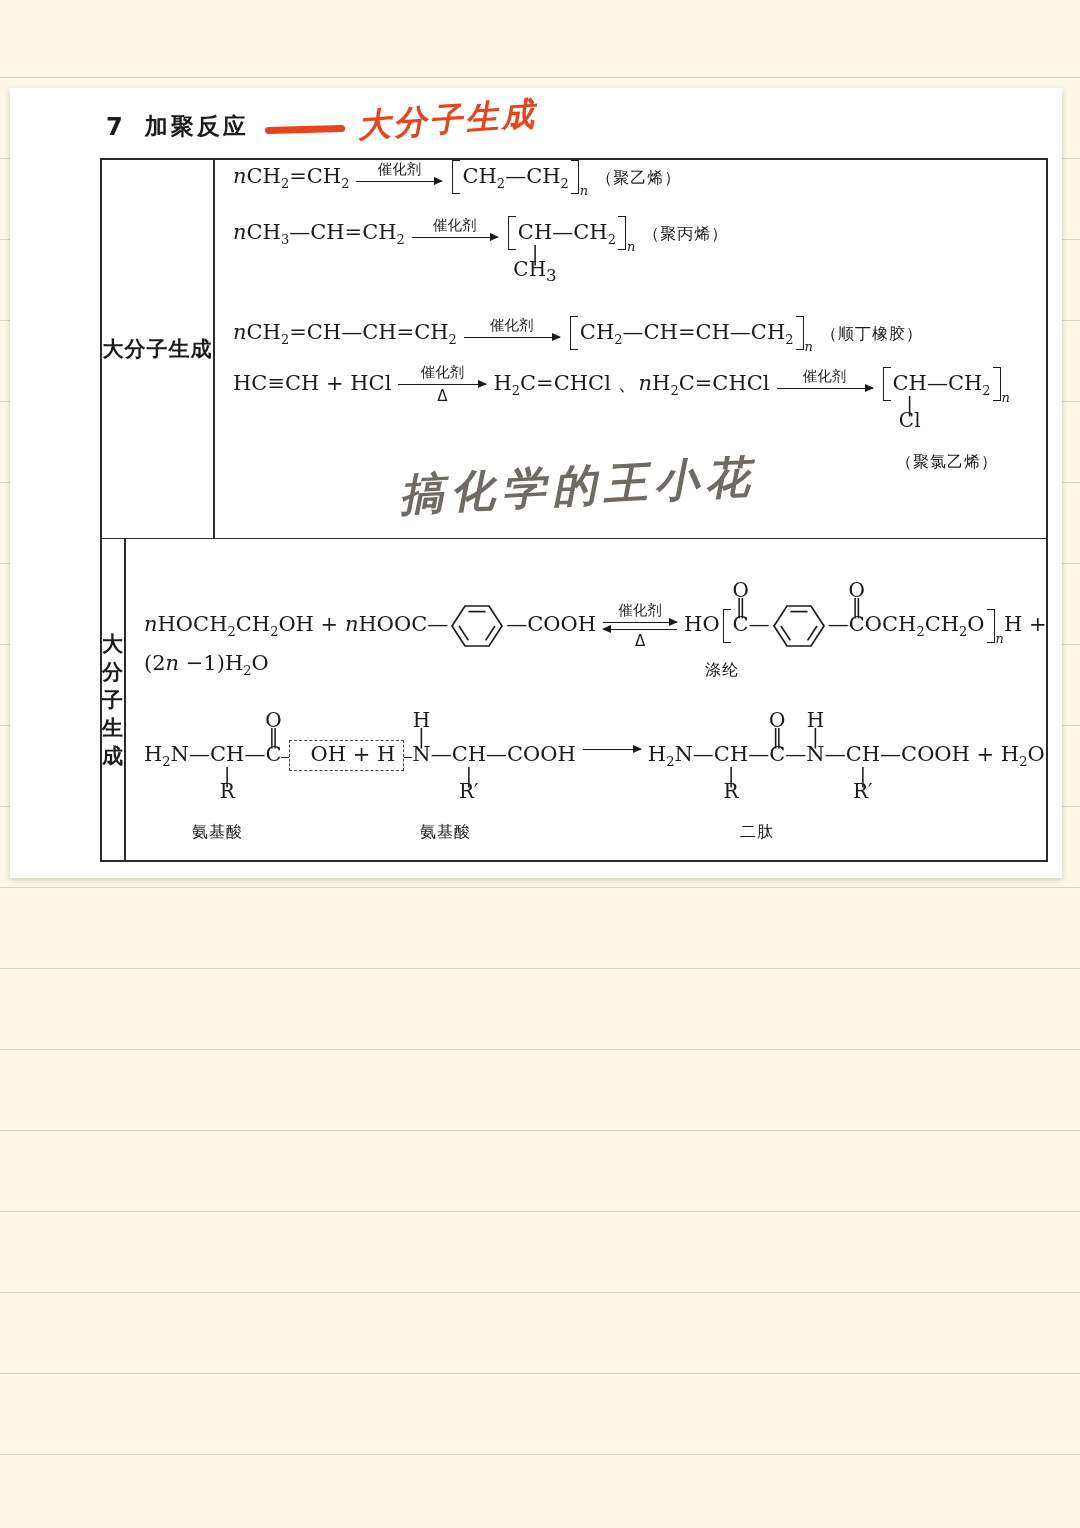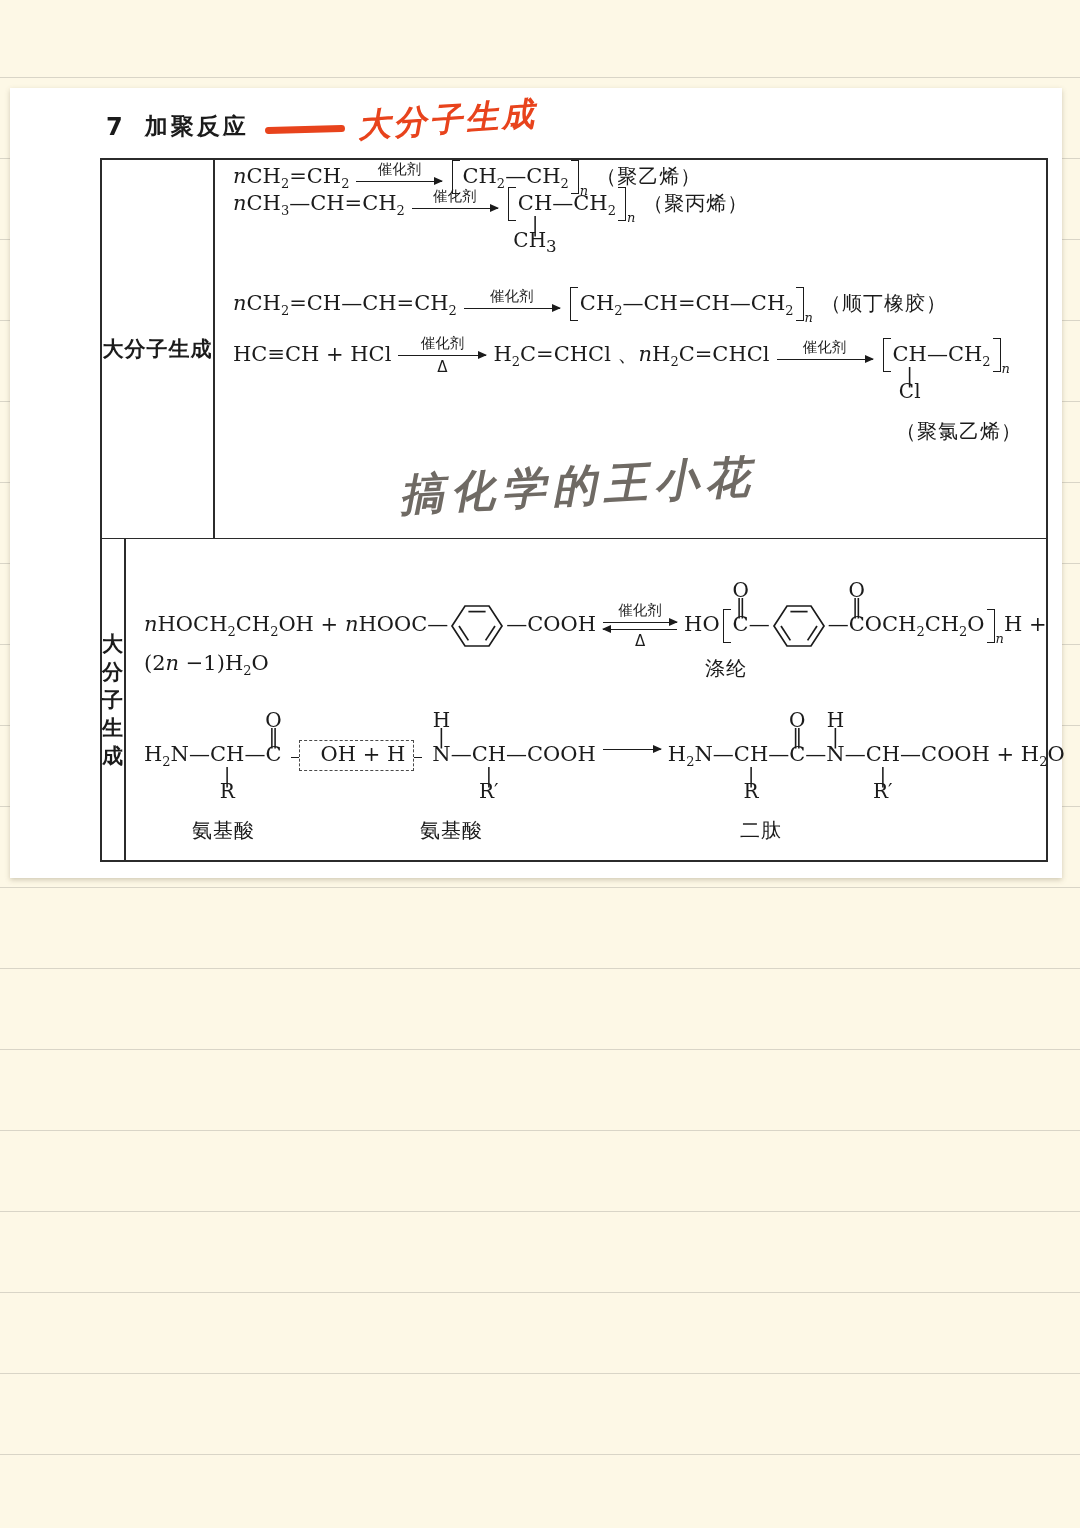--- a/index.html
+++ b/index.html
@@ -30,28 +30,28 @@
   
   .tbl{position:absolute;left:90px;top:70px;width:948px;border:2px solid var(--tb);background:transparent}
   .trow{display:flex}
   .row0{height:379px;border-bottom:1.5px solid var(--tb)}
   .row1{height:321px}
   .tlabel{width:113px;border-right:2px solid var(--tb);display:flex;align-items:center;justify-content:center;
           font:600 21px "DejaVu Sans","Liberation Sans",sans-serif;letter-spacing:1px}
   .tcell{flex:1;padding-left:18px;position:relative;overflow:visible}
   .eqrow{position:relative;white-space:nowrap;font-size:21px;line-height:27px;height:27px}
   .row0 .eqrow:nth-of-type(1){}
-  .row0 .eqrow:nth-of-type(2){}
+  .row0 .eqrow:nth-of-type(2){margin-top:29px}
   .row0 .eqrow:nth-of-type(3){margin-top:73px}
   .row0 .eqrow:nth-of-type(4){margin-top:21px}
   .row1 .eqrow:nth-of-type(1){margin-top:63px}
   .row1 .eqrow:nth-of-type(2){margin-top:21px}
   .row1 .eqrow:nth-of-type(3){margin-top:63px}
   .f sub{font-size:.62em;line-height:0}
-  .cn{font-family:Liberation Mono, monospace;font-size:20px;margin-left:8px;letter-spacing:1px}
+  .cn{font-family:Liberation Sans, sans-serif;font-size:16px;margin-left:8px;letter-spacing:1px}
   
   .arrow{display:inline-block;vertical-align:middle;margin:0 7px;text-align:center}
   .arrow>span{display:block}
   .albl{font-size:14.5px;line-height:17px;margin-bottom:3px;font-family:Liberation Serif, serif;white-space:nowrap}
   .sh,.sh2{position:relative;height:0;border-top:1.6px solid var(--ink)}
   .sh::after{content:"";position:absolute;right:-1px;top:-5px;width:0;height:0;
              border-left:9px solid var(--ink);border-top:4.2px solid transparent;border-bottom:4.2px solid transparent}
   .sh2{margin-top:6px}
   .eq .sh::after{top:-5px}
   .sh2::before{content:"";position:absolute;left:-1px;top:-5px;width:0;height:0;
@@ -63,21 +63,21 @@
   .brk{display:inline-block;width:8px;height:34px;vertical-align:middle}
   .obrk{border-left:1.7px solid var(--ink);border-top:1.7px solid var(--ink);border-bottom:1.7px solid var(--ink);margin:0 2px 0 3px}
   .cbrk{border-right:1.7px solid var(--ink);border-top:1.7px solid var(--ink);border-bottom:1.7px solid var(--ink);margin-left:2px}
   .bsub{font-size:13px;vertical-align:-12px;margin-left:1px}
   
   .stk{display:inline-block;position:relative}
   .stk-a,.stk-b{position:absolute;left:50%;transform:translateX(-50%);text-align:center;line-height:16px;white-space:nowrap;font-size:20px}
   .stk-a{bottom:88%}
   .stk-b{top:97%}
   
-  .dbox{display:inline-block;position:relative;border:1.6px dashed #4a4a4a;padding:0 8px 2px 20px;margin:0 18px;vertical-align:baseline}
+  .dbox{display:inline-block;position:relative;border:1.6px dashed #4a4a4a;padding:0 8px 2px 20px;margin:0 8px;vertical-align:baseline}
   .dbox::before,.dbox::after{content:"";position:absolute;top:55%;width:8px;border-top:1.6px solid var(--ink)}
   .dbox::before{left:-9px}
   .dbox::after{right:-9px}
   .benz{display:inline-block;vertical-align:middle;margin:0 2px}
   .benz svg{display:block}
   .cap{position:absolute;white-space:nowrap}
   
   .handg{position:absolute;left:388px;top:378px;z-index:5;
     font:italic 600 44px "DejaVu Sans","Liberation Sans",sans-serif;color:var(--handgray);
     letter-spacing:7px;transform:rotate(-3deg);transform-origin:left top}

